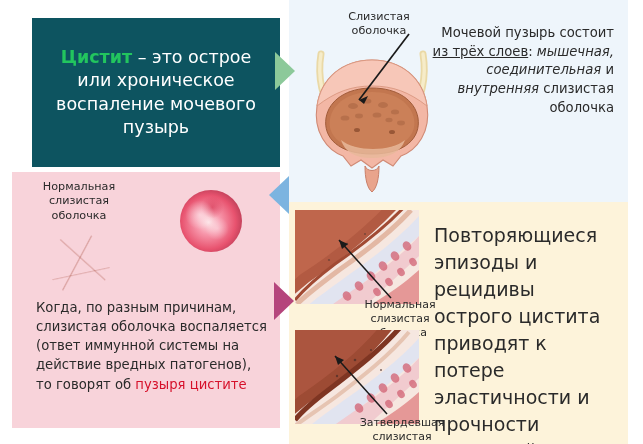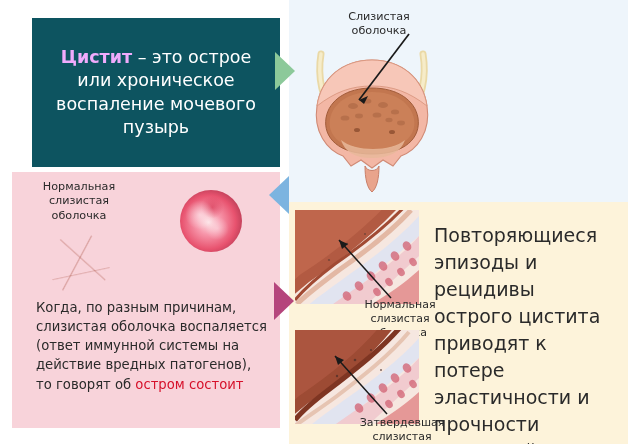--- a/index.html
+++ b/index.html
@@ -17,21 +17,21 @@
 
   .p-definition{
     left:32px;top:18px;width:248px;height:149px;
     background:#0d5460;
     display:flex;align-items:center;justify-content:center;
   }
   .def-text{
     color:#ffffff;font-size:17.5px;line-height:1.32;text-align:center;
     padding:0 12px;
   }
-  .def-text .hl{color:#f0abfc;font-weight:bold;}
+  .def-text .hl{color:#22c55e;font-weight:bold;}
 
   .p-anatomy{
     left:289px;top:0px;width:339px;height:256px;
     background:#eef5fb;
   }
 
   .p-cysto{
     left:12px;top:172px;width:268px;height:256px;
     background:#f8d3da;
   }
@@ -182,35 +182,38 @@
         <path d="M44 132 C58 144 94 144 108 132 C104 144 92 150 75 150 C58 150 48 144 44 132 Z" fill="#e8b89a" opacity="0.85"></path>
 
         <path d="M68 158 C68 170 70 180 75 184 C80 180 82 170 82 158
                  C80 164 70 164 68 158 Z" fill="#e9a48c" stroke="#c9806a" stroke-width="1"></path>
 
         <line x1="112" y1="26" x2="62" y2="92" stroke="#1a1a1a" stroke-width="1.7"></line>
         <polygon points="62,92 71,88 67,96" fill="#1a1a1a"></polygon>
       </svg>
     </div>
 
+    <div class="anatomy-text">
+      <span>Мочевой пузырь состоит </span><span class="u">из трёх слоев</span><span>: </span><span class="i">мышечная, соединительная</span><span> и </span><span class="i">внутренняя</span><span> слизистая оболочка</span>
+    </div>
   </div>
 
   <div class="panel p-cysto">
 
     <div class="cysto-col left">
       <div class="cysto-cap">Нормальная слизистая оболочка</div>
       <div class="circle normal"></div>
     </div>
 
     <div class="cysto-col right">
       <div class="circle inflamed"></div>
     </div>
 
     <div class="cysto-text">
-      <span>Когда, по разным причинам, слизистая оболочка воспаляется (ответ иммунной системы на действие вредных патогенов), то говорят об </span><span class="hl">остром состоит</span>
+      <span>Когда, по разным причинам, слизистая оболочка воспаляется (ответ иммунной системы на действие вредных патогенов), то говорят об </span><span class="hl">пузыря цистите</span>
     </div>
   </div>
 
   <div class="panel p-histo">
 
     <div class="histo-img histo-a">
       <svg width="124" height="94" viewBox="0 0 124 94">
         <defs>
           <clipPath id="clipA">
               <rect x="0" y="0" width="124" height="94"></rect>

